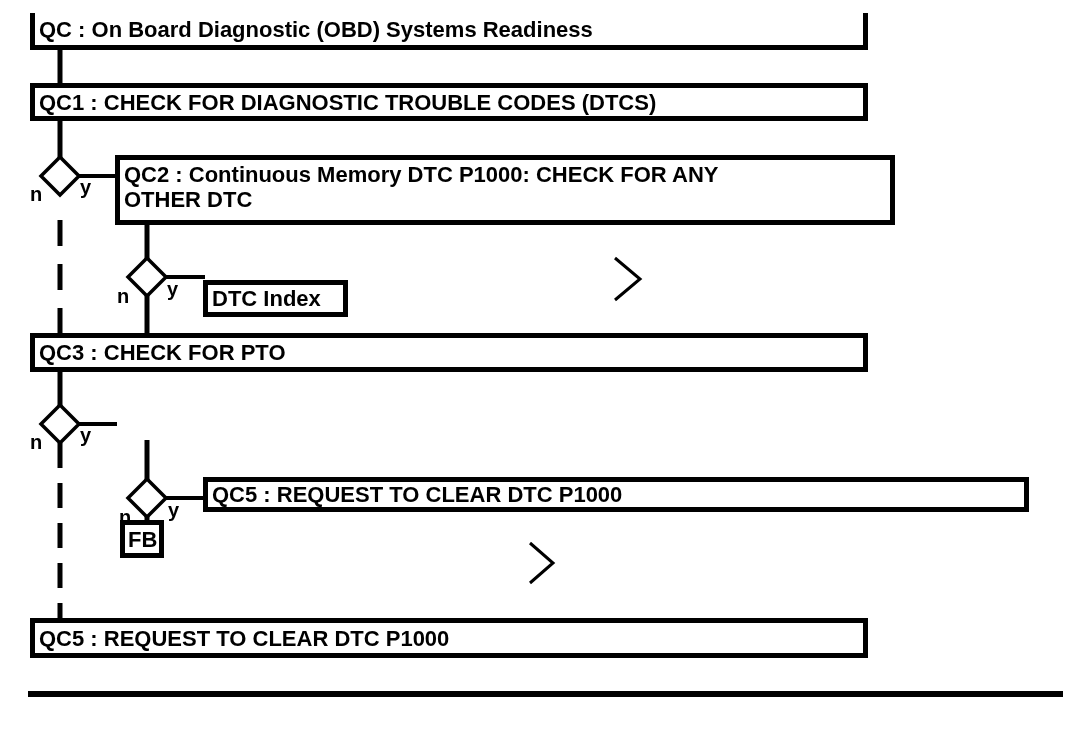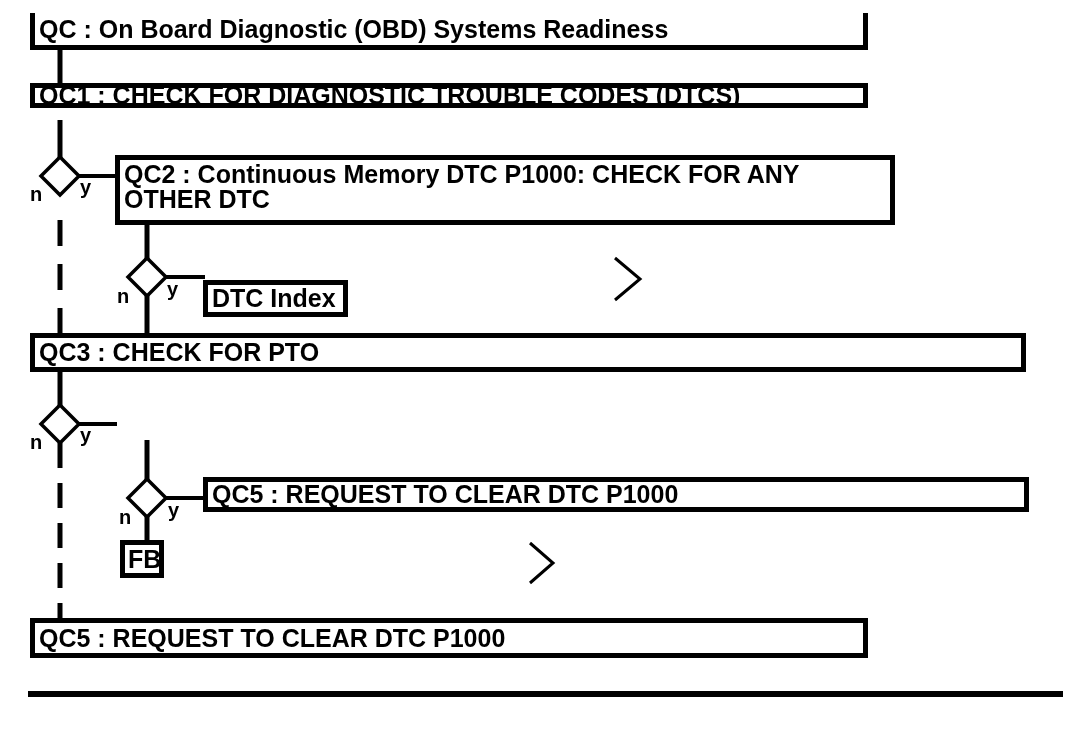--- a/index.html
+++ b/index.html
@@ -16,21 +16,21 @@
     left: 0; top: 0;
     width: 1072px; height: 738px;
   }
   .box {
     position: absolute;
     box-sizing: border-box;
     background: #ffffff;
     border: 5px solid #000000;
     color: #000000;
     font-weight: bold;
-    font-size: 25px;
+    font-size: 22px;
     line-height: 25px;
     display: flex;
     align-items: center;
     padding: 0 4px;
     white-space: nowrap;
     overflow: hidden;
   }
   .box.open-top { border-top: none; }
   .box.multiline {
     align-items: flex-start;
@@ -78,33 +78,33 @@
     <path d="M147,258 L166,277 L147,296 L128,277 Z" fill="#ffffff" stroke="#000" stroke-width="3.5"></path>
     <path d="M60,405 L79,424 L60,443 L41,424 Z" fill="#ffffff" stroke="#000" stroke-width="3.5"></path>
     <path d="M147,479 L166,498 L147,517 L128,498 Z" fill="#ffffff" stroke="#000" stroke-width="3.5"></path>
 
     <polyline points="615,258 640,279 615,300" fill="none" stroke="#000" stroke-width="3"></polyline>
     <polyline points="530,543 553,563 530,583" fill="none" stroke="#000" stroke-width="3"></polyline>
   </svg>
 
   <div class="box open-top" style="left:30px; top:13px; width:838px; height:37px;">QC : On Board Diagnostic (OBD) Systems Readiness</div>
 
-  <div class="box" style="left:30px; top:83px; width:838px; height:25px;">QC1 : CHECK FOR DIAGNOSTIC TROUBLE CODES (DTCS)</div>
+  <div class="box" style="left:30px; top:83px; width:838px; height:38px;">QC1 : CHECK FOR DIAGNOSTIC TROUBLE CODES (DTCS)</div>
 
   <div class="box multiline" style="left:115px; top:155px; width:780px; height:70px;">QC2 : Continuous Memory DTC P1000: CHECK FOR ANY
 OTHER DTC</div>
 
   <div class="box" style="left:203px; top:256px; width:145px; height:37px;margin-top:24px;">DTC Index</div>
 
-  <div class="box" style="left:30px; top:333px; width:996px; height:39px;">QC3 : CHECK FOR PTO</div>
+  <div class="box" style="left:30px; top:333px; width:838px; height:39px;">QC3 : CHECK FOR PTO</div>
 
 
   <div class="box" style="left:203px; top:477px; width:826px; height:35px;">QC5 : REQUEST TO CLEAR DTC P1000</div>
 
-  <div class="box" style="left:120px; top:540px; width:44px; height:38px; padding:0 3px;">FB</div>
+  <div class="box" style="left:120px; top:520px; width:44px; height:38px; padding:0 3px;">FB</div>
 
   <div class="box" style="left:30px; top:618px; width:838px; height:40px;">QC5 : REQUEST TO CLEAR DTC P1000</div>
 
   <span class="ny" style="left:30px;  top:184px;">n</span>
   <span class="ny" style="left:80px;  top:177px;">y</span>
   <span class="ny" style="left:117px; top:286px;">n</span>
   <span class="ny" style="left:167px; top:279px;">y</span>
   <span class="ny" style="left:30px;  top:432px;">n</span>
   <span class="ny" style="left:80px;  top:425px;">y</span>
   <span class="ny" style="left:119px; top:507px;">n</span>

